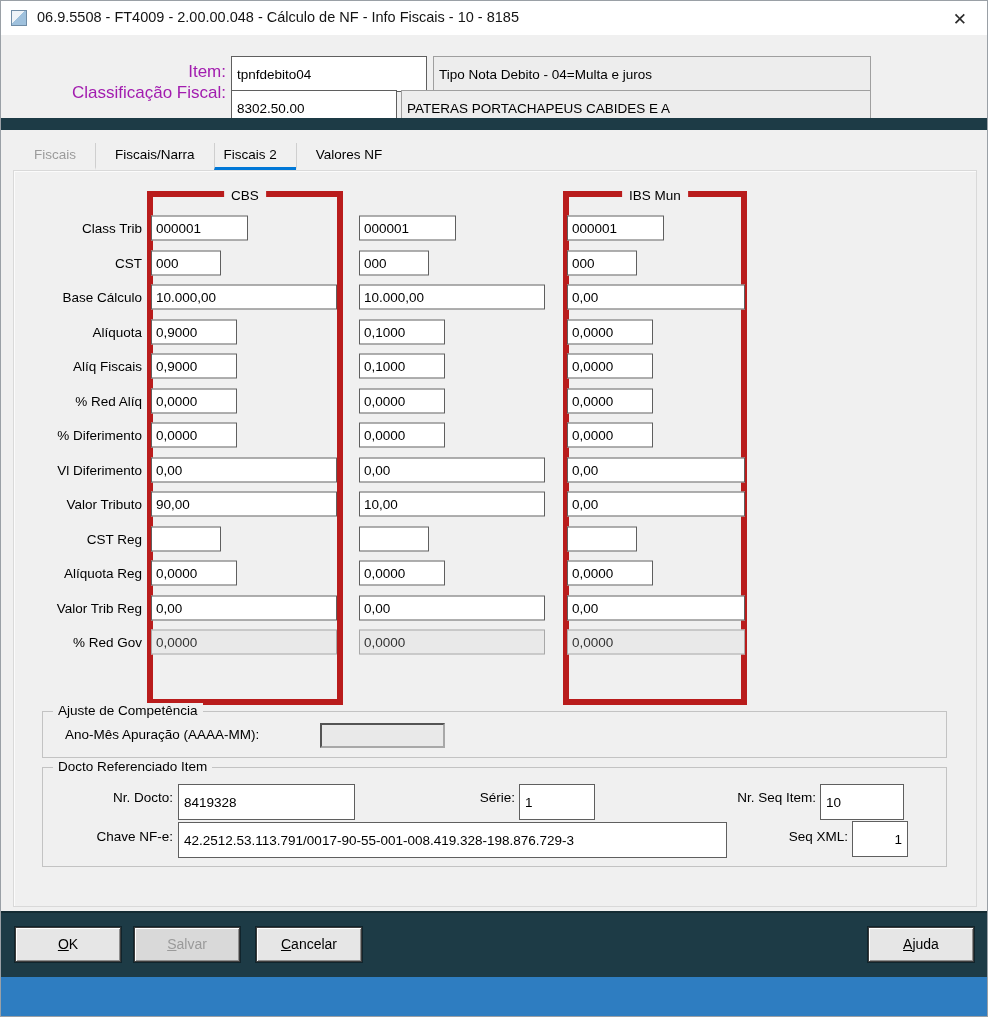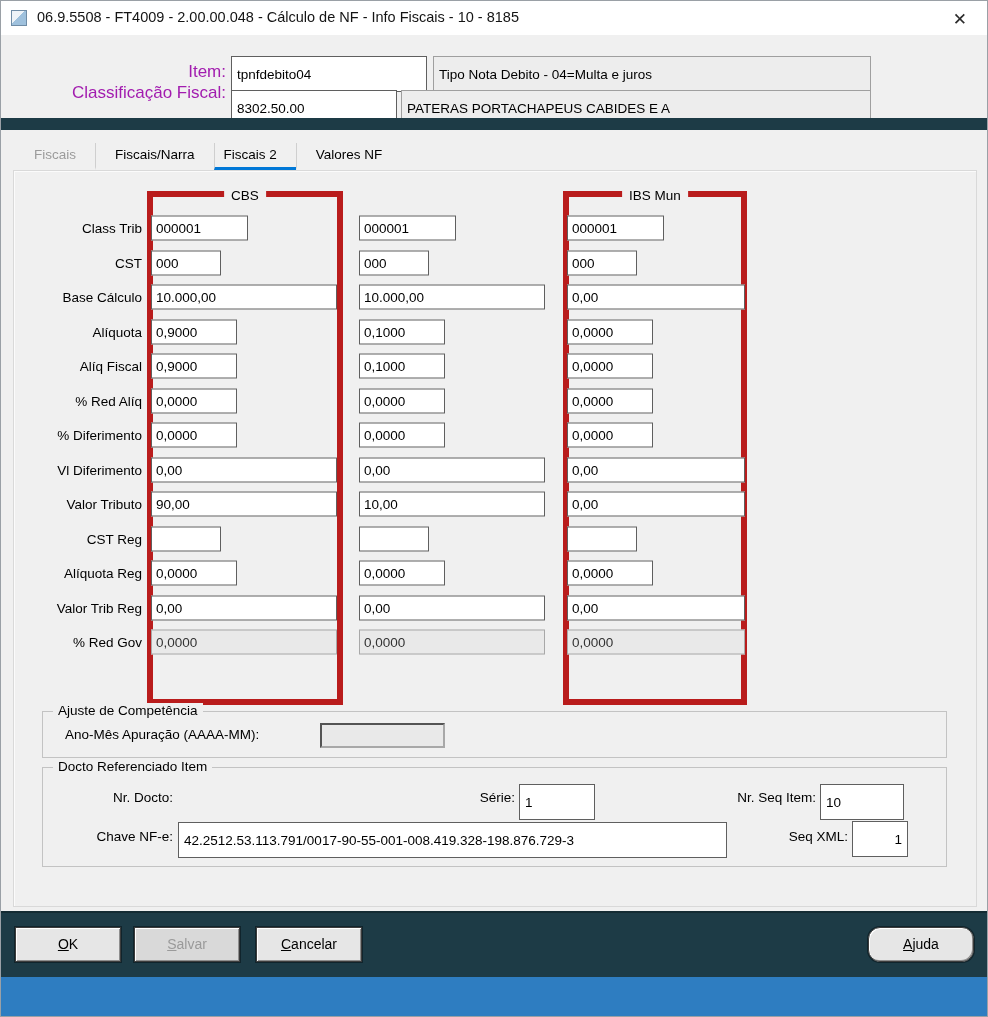--- a/index.html
+++ b/index.html
@@ -81,21 +81,21 @@
                    border:2px solid #0078d7; text-align:right; padding-right:7px; }
   .groupbox input { position:absolute; }
 
   
   .footer { position:absolute; left:0; top:910px; width:100%; height:66px;
             background:#1d3b46; border-top:2px solid #142b33; }
   .btn { position:absolute; top:14px; width:106px; height:35px; background:#e6e6e6;
          border:1px solid #3c3c3c; box-shadow:inset 1px 1px 0 #ffffff, inset -1px -1px 0 #8f8f8f, 0 0 0 1px #10242c;
          font-size:14px; color:#000; text-align:center; line-height:32px; cursor:pointer; }
   .btn .ul { text-decoration:underline; }
-  .btn-ok { left:14px; } .btn-salvar { left:133px; } .btn-cancelar { left:255px; } .btn-ajuda { right:13px;border-radius:12px; }
+  .btn-ok { left:14px; } .btn-salvar { left:133px; } .btn-cancelar { left:255px; } .btn-ajuda { right:13px; }
   .btn.disabled { color:#9a9a9a; background:#d9d9d9; }
 
   .bluestrip { position:absolute; left:0; top:976px; width:100%; height:41px; background:#2e7dc1; }
 </style>
 </head>
 <body>
 
 <div class="window">
 
   <div class="titlebar">
@@ -150,21 +150,21 @@
           <input class="gfield c2 w-l" value="10.000,00" style="">
           <input class="gfield c3 w-l" value="0,00" style="">
         </div>
         <div class="row">
           <span class="rlabel">Alíquota</span>
           <input class="gfield c1 w-m" value="0,9000" style="">
           <input class="gfield c2 w-m" value="0,1000" style="">
           <input class="gfield c3 w-m" value="0,0000" style="">
         </div>
         <div class="row">
-          <span class="rlabel">Alíq Fiscal</span>
+          <span class="rlabel">Alíq Fiscais</span>
           <input class="gfield c1 w-m" value="0,9000" style="">
           <input class="gfield c2 w-m" value="0,1000" style="">
           <input class="gfield c3 w-m" value="0,0000" style="">
         </div>
         <div class="row">
           <span class="rlabel">% Red Alíq</span>
           <input class="gfield c1 w-m" value="0,0000" style="">
           <input class="gfield c2 w-m" value="0,0000" style="">
           <input class="gfield c3 w-m" value="0,0000" style="">
         </div>
@@ -215,20 +215,21 @@
     <div class="groupbox ajuste">
       <span class="legend-left">Ajuste de Competência</span>
       <span class="aj-label">Ano-Mês Apuração (AAAA-MM):</span>
       <input class="aj-input gfield2 dis" disabled="" value="" style="">
     </div>
 
     <div class="groupbox docto">
       <span class="legend-left">Docto Referenciado Item</span>
 
       <span class="d-label nrdocto-label">Nr. Docto:</span>
+      <input class="txt nrdocto-input" value="8419328" style="">
 
       <span class="d-label serie-label">Série:</span>
       <input class="txt serie-input" value="1" style="">
 
       <span class="d-label seqitem-label">Nr. Seq Item:</span>
       <input class="txt seqitem-input" value="10" style="">
 
       <span class="d-label chave-label">Chave NF-e:</span>
       <input class="txt chave-input" value="42.2512.53.113.791/0017-90-55-001-008.419.328-198.876.729-3" style="">
 

